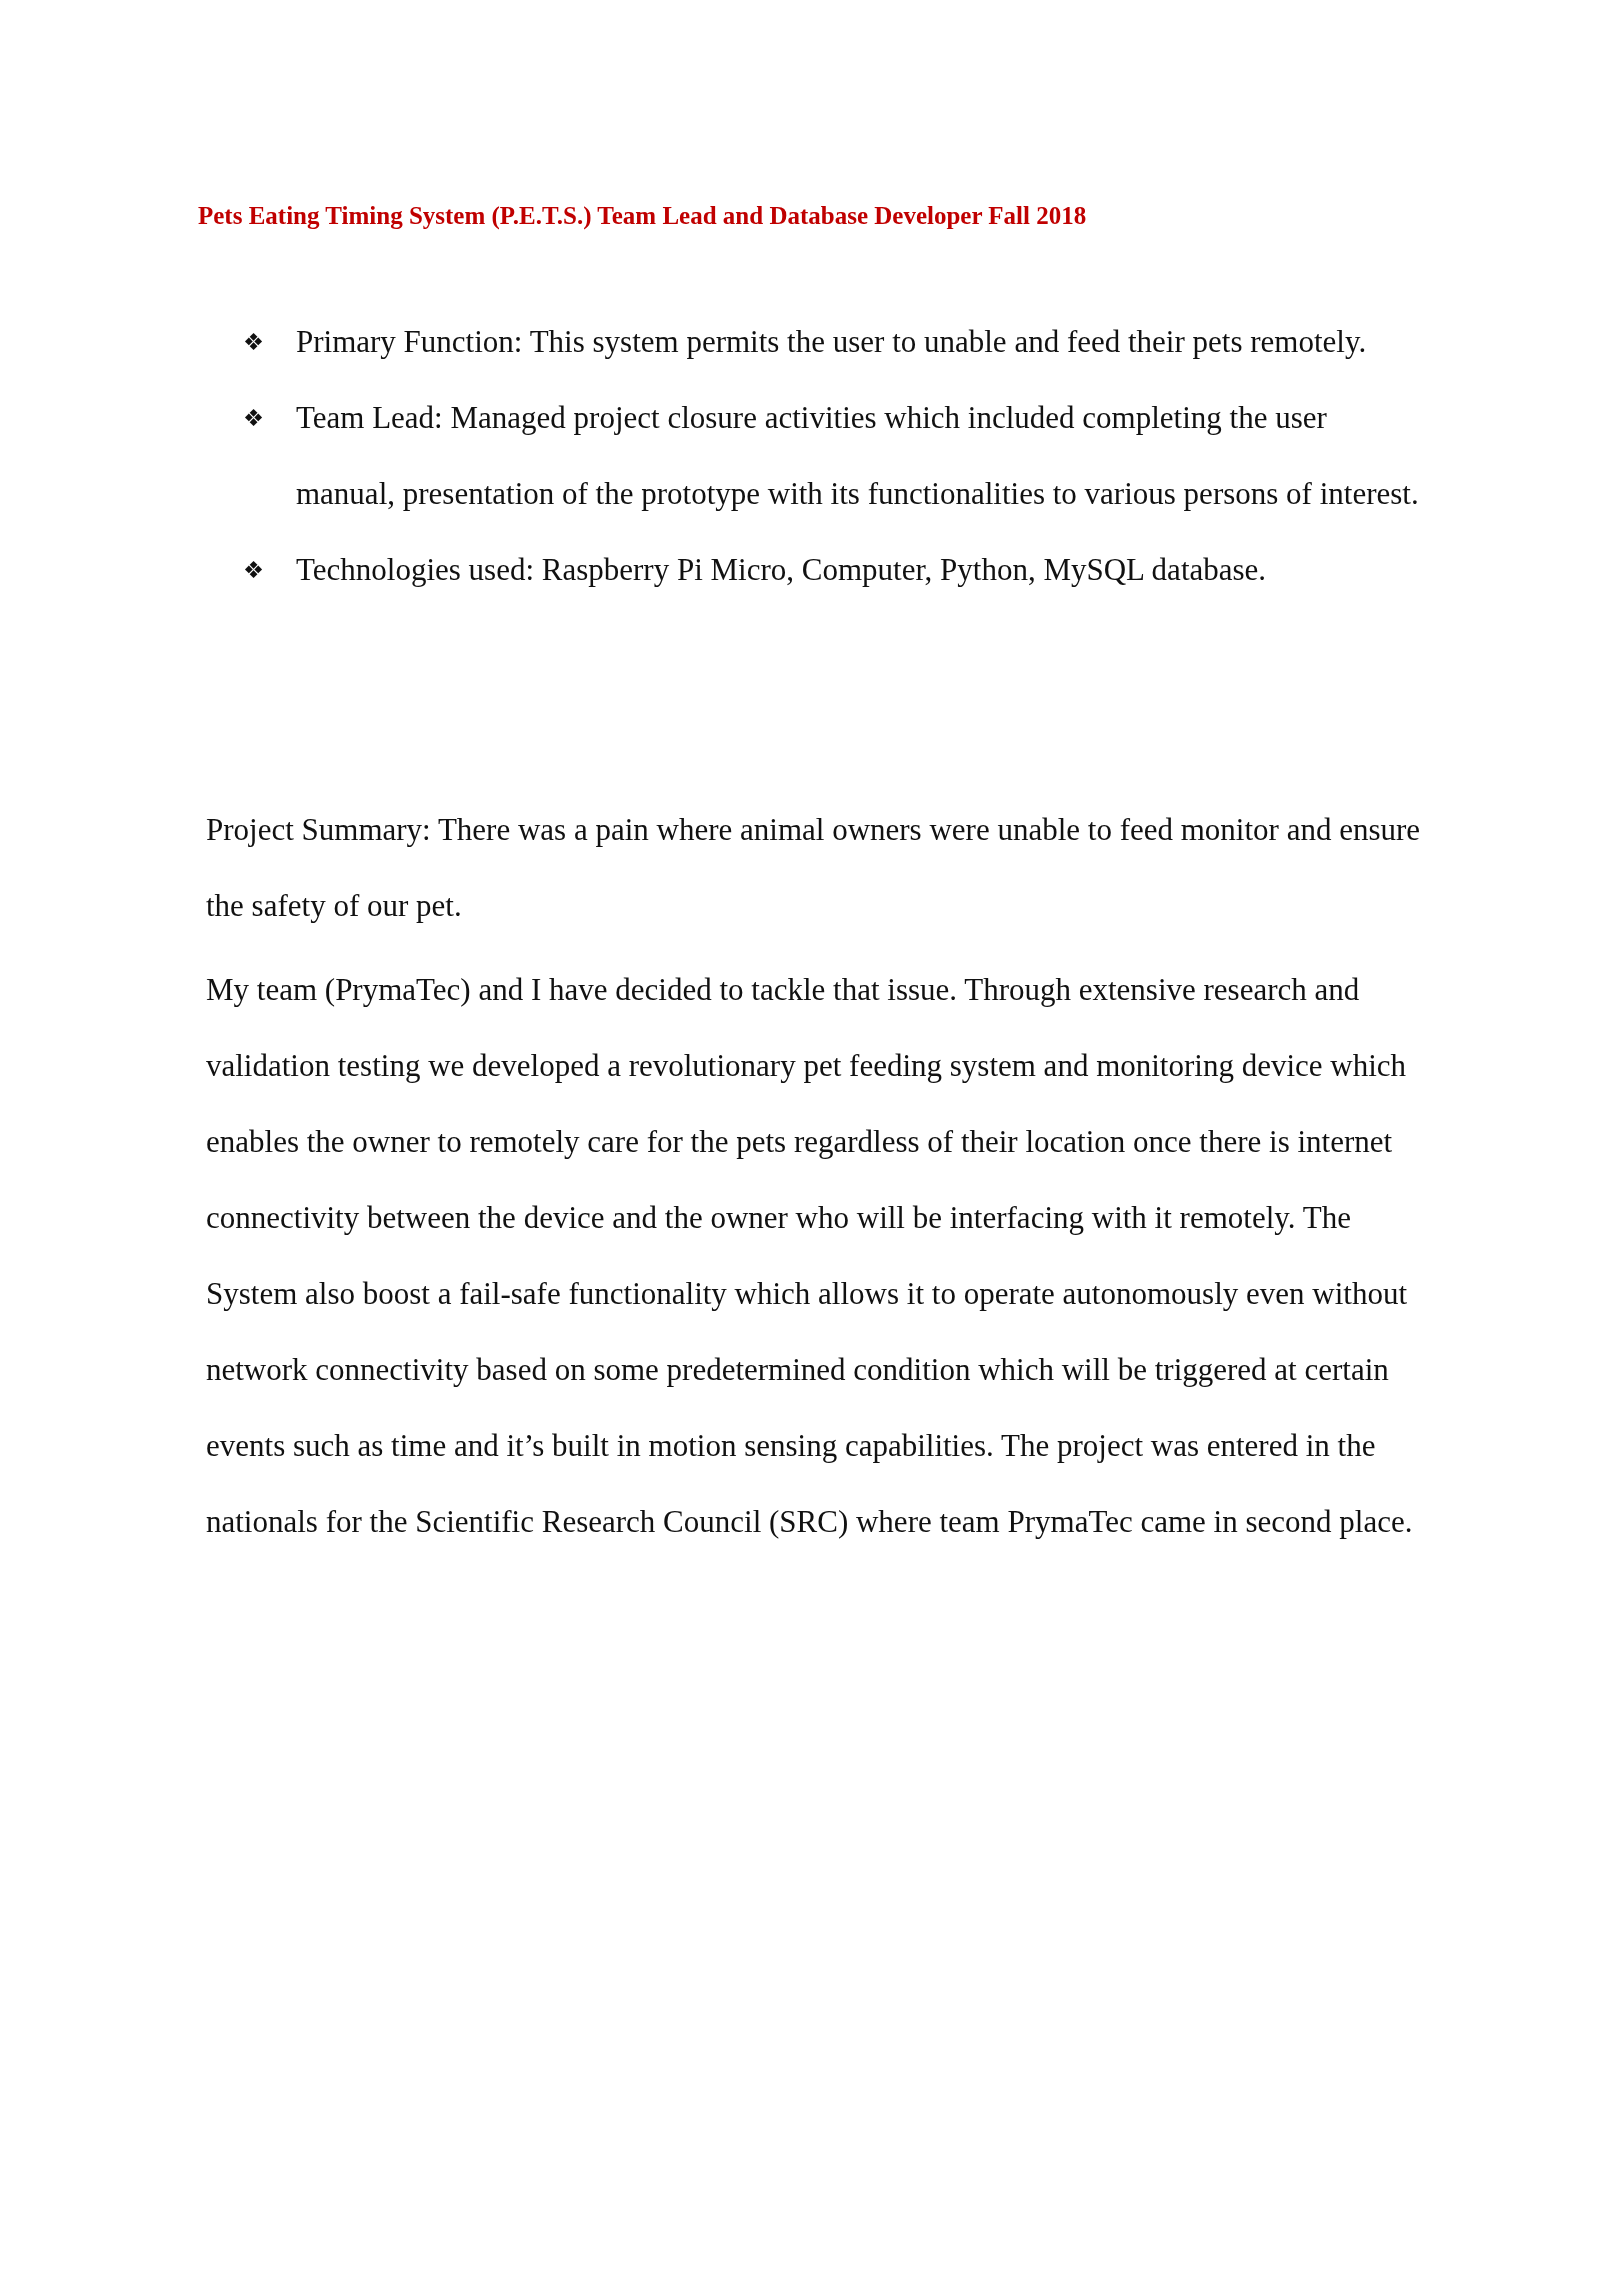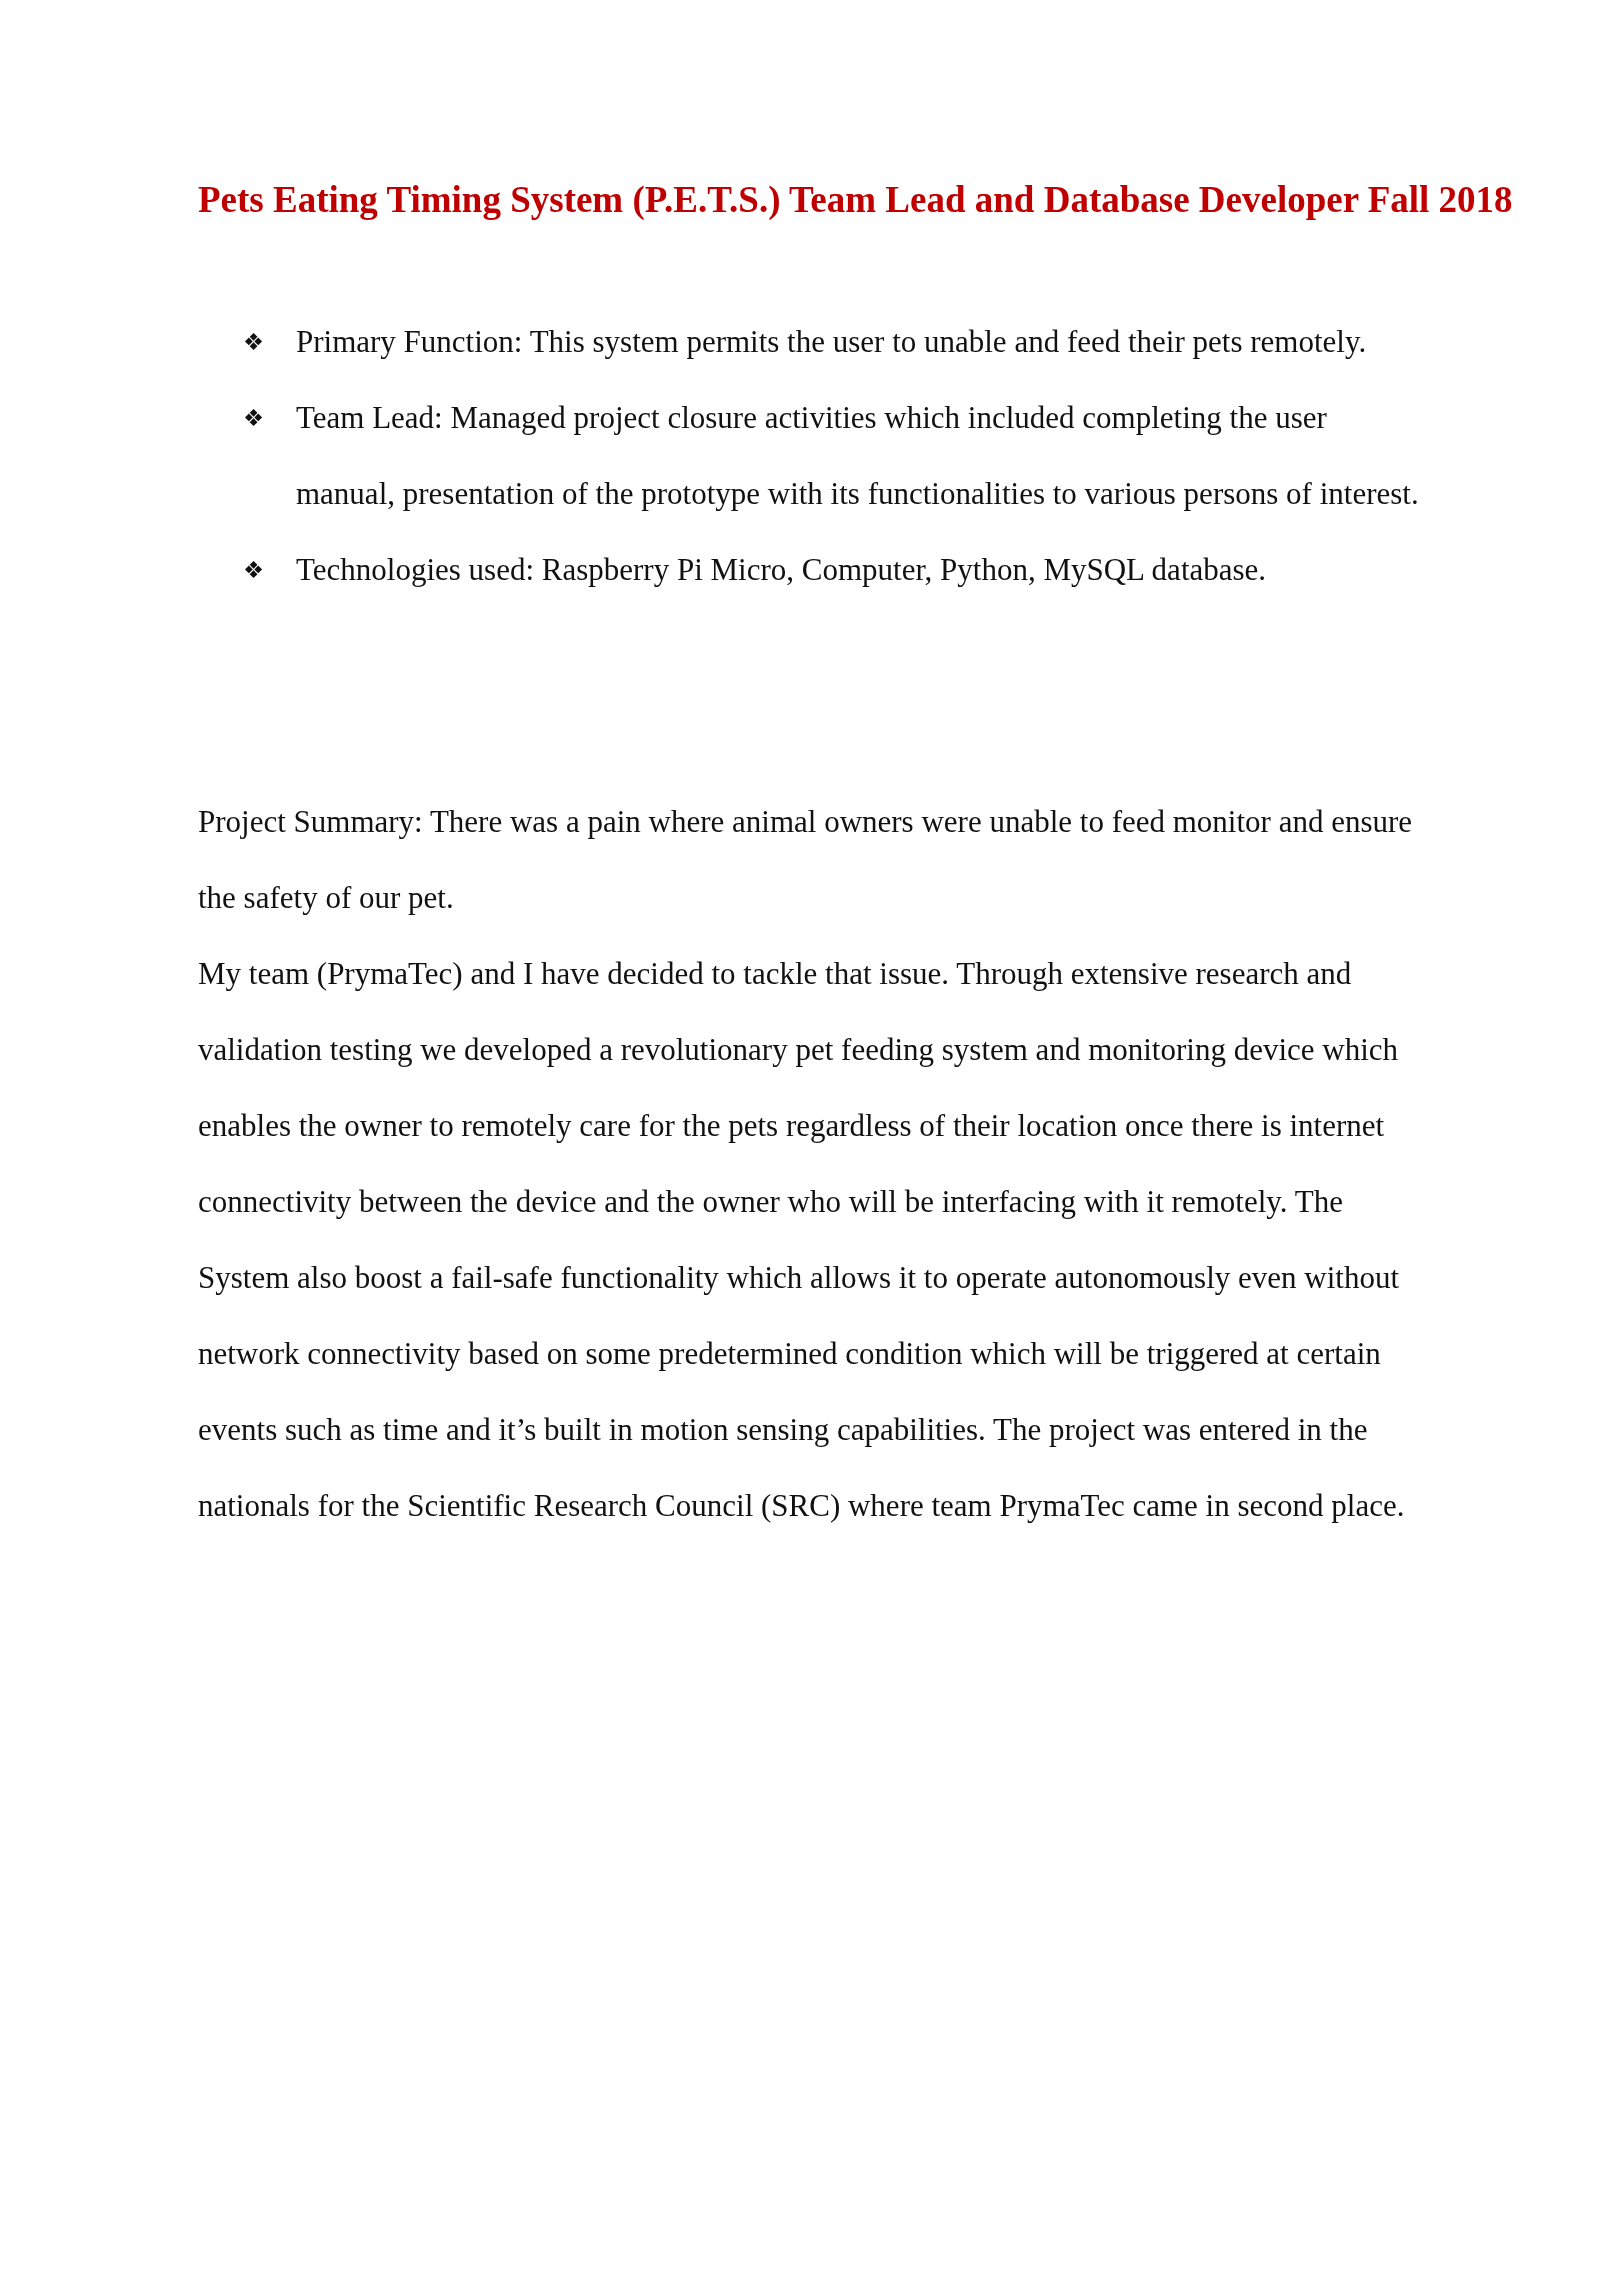--- a/index.html
+++ b/index.html
@@ -17,24 +17,24 @@
     }
     .page {
       position: absolute;
       left: 198px;
       top: 0;
       width: 1235px;
     }
     .heading {
       position: absolute;
       left: 0;
-      top: 180px;
+      top: 196px;
       white-space: nowrap;
       font-weight: bold;
-      font-size: 37px;
+      font-size: 25px;
       line-height: 39px;
       color: #c00000;
     }
     .bullets {
       position: absolute;
       left: 0;
       top: 304px;
       width: 1235px;
       margin: 0;
       padding: 0;
@@ -57,21 +57,21 @@
     }
     .b { font-weight: normal; }
     .summary {
       position: absolute;
       left: 0;
       top: 784px;
       width: 1235px;
       font-size: 31px;
       line-height: 76px;
     }
-    .summary p { margin: 0; }
+    .summary p { margin: 8px; }
   </style>
 </head>
 <body>
 
 <div class="page">
 
   <div class="heading" style="color: rgb(192, 0, 0);">Pets Eating Timing System (P.E.T.S.) Team Lead and Database Developer Fall 2018</div>
 
   <ul class="bullets">
     <li class="bullet-item">

